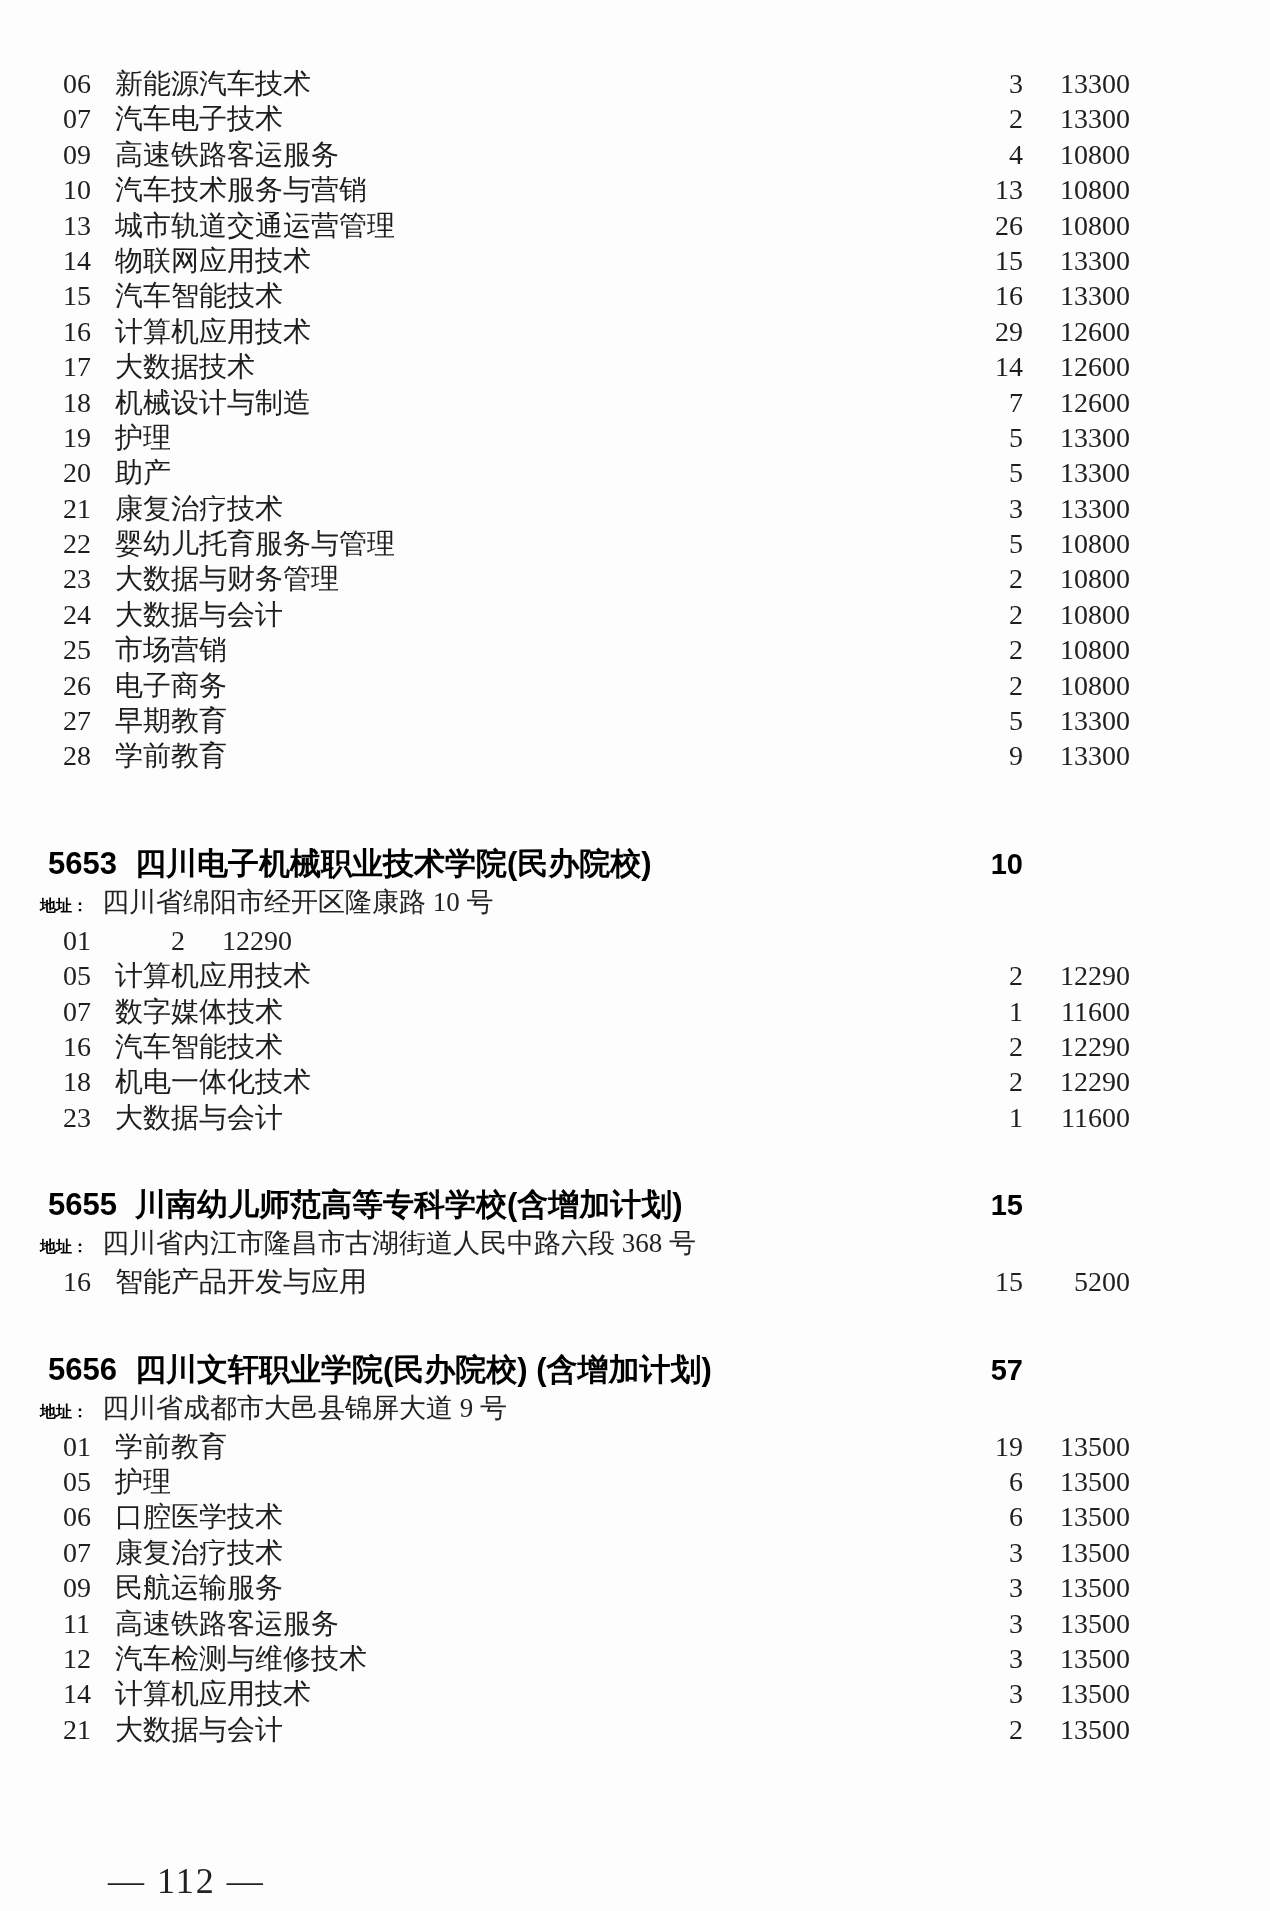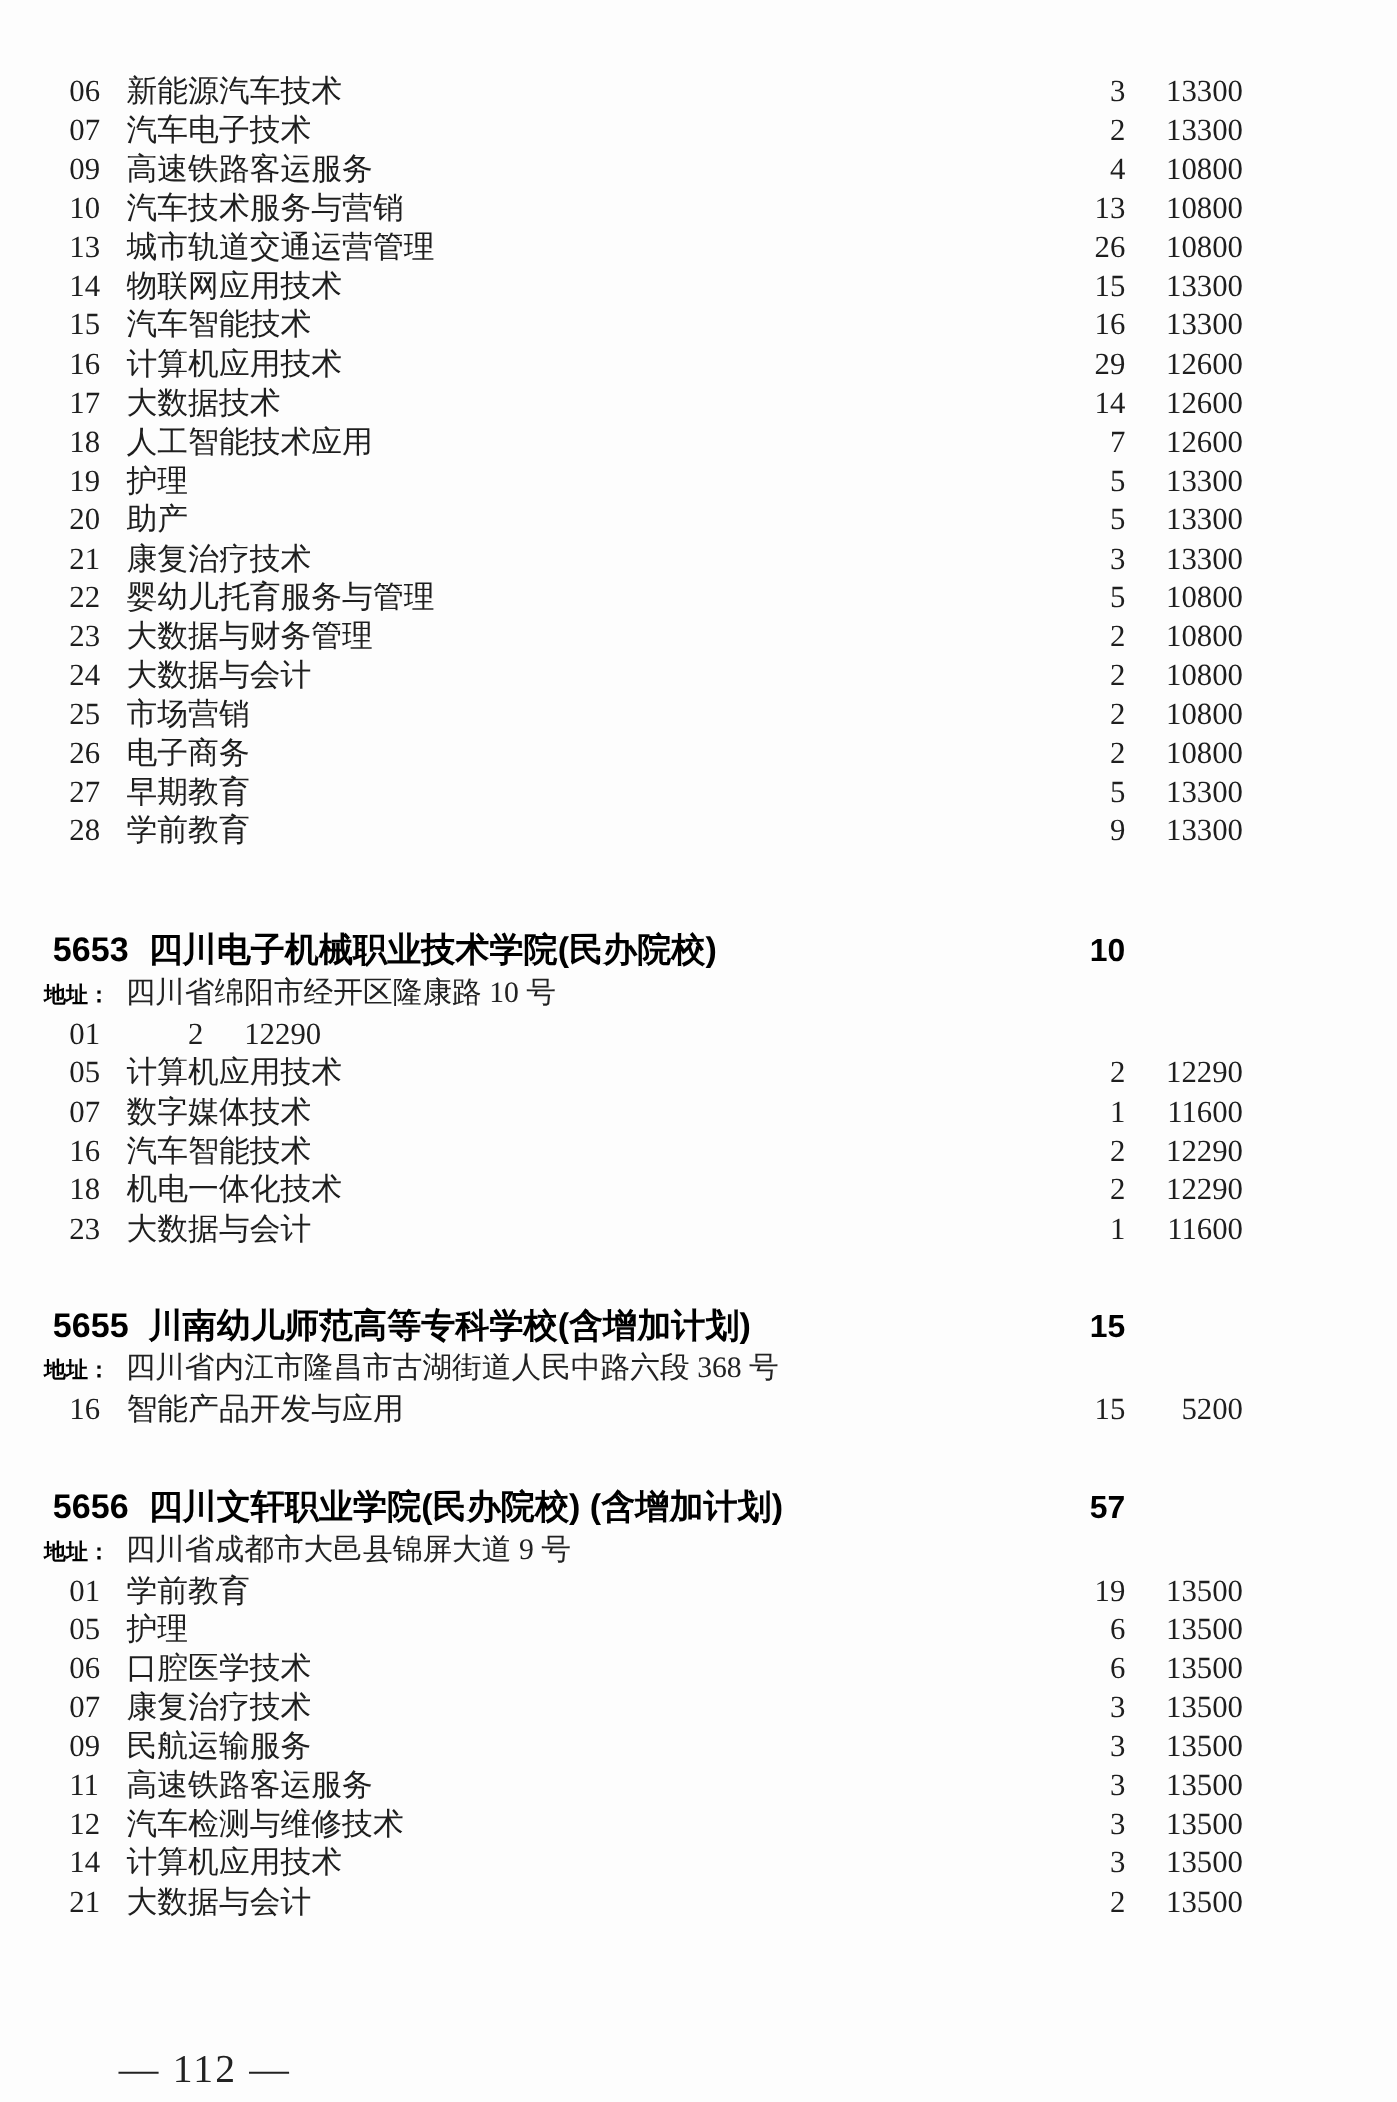--- a/index.html
+++ b/index.html
@@ -91,21 +91,21 @@
   .address {
     height: 37px;
     line-height: 37px;
     margin-left: -15px;
     margin-bottom: 2px;
     white-space: nowrap;
   }
   .address .addr-label {
     font-family: "Liberation Sans", "DejaVu Sans", sans-serif;
     font-weight: bold;
-    font-size: 20px;
+    font-size: 16px;
     color: #000000;
     margin-right: 10px;
   }
   .address .addr-value {
     font-family: "Liberation Serif", "DejaVu Serif", serif;
     font-size: 27px;
     color: #222222;
     text-align: center;
   }
 
@@ -185,21 +185,21 @@
 
   <div class="row">
     <span class="code">17</span>
     <span class="name">大数据技术</span>
     <span class="quota">14</span>
     <span class="fee">12600</span>
   </div>
 
   <div class="row">
     <span class="code">18</span>
-    <span class="name">人工智能技术应用</span>
+    <span class="name">机械设计与制造</span>
     <span class="quota">7</span>
     <span class="fee">12600</span>
   </div>
 
   <div class="row">
     <span class="code">19</span>
     <span class="name">护理</span>
     <span class="quota">5</span>
     <span class="fee">13300</span>
   </div>

